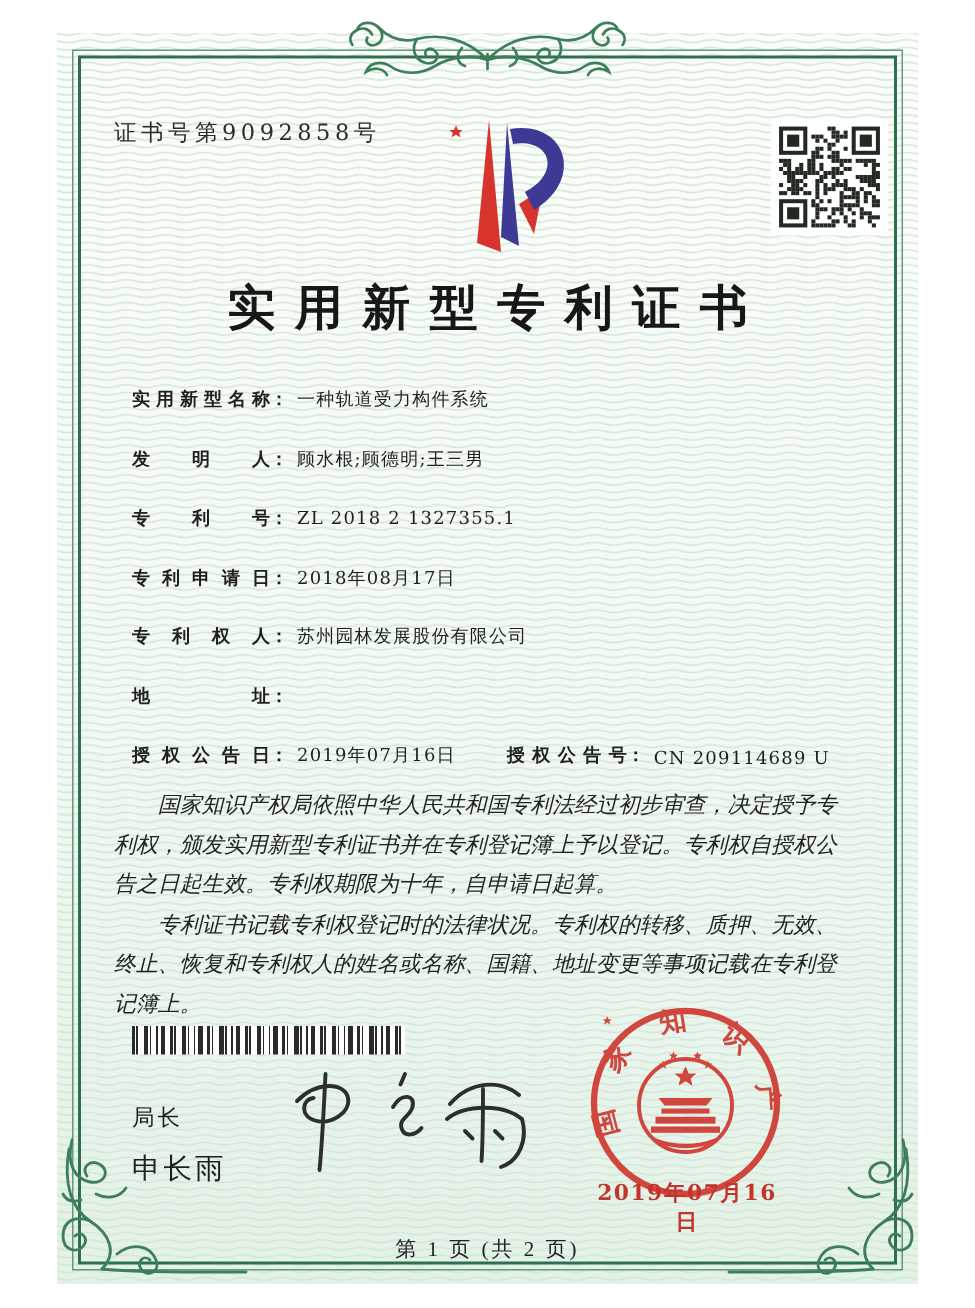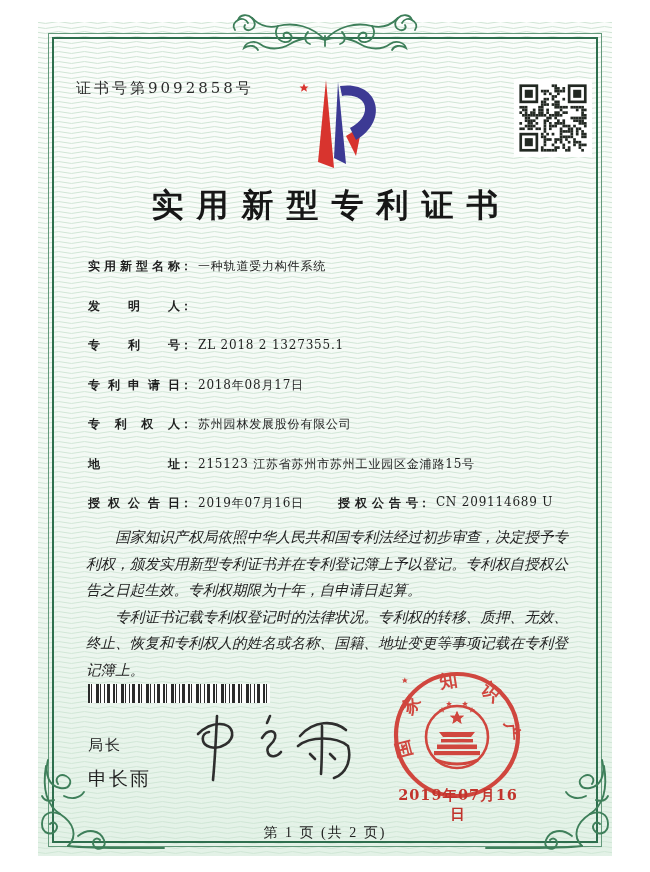--- a/index.html
+++ b/index.html
@@ -21,25 +21,25 @@
 
   
   .title{left:0;right:0;top:184px;text-align:center;font-size:32px;font-weight:700;letter-spacing:13px;padding-left:13px;color:#171717;}
 
   
   .fields{left:88px;top:258px;width:478px;display:flex;flex-direction:column;gap:22.5px;font-size:12px;}
   .row{display:flex;align-items:baseline;white-space:nowrap;}
   .flabel{display:inline-block;width:92px;text-align:justify;text-align-last:justify;font-weight:600;}
   .colon{font-weight:600;margin-right:6px;}
   .fvalue{letter-spacing:.8px;}
-  .pair2{margin-left:34px;display:flex;align-items:flex-start;}
+  .pair2{margin-left:34px;display:flex;align-items:flex-end;}
   .pair2 .flabel{width:80px;}
 
   
-  .body-text{left:86px;top:524px;width:482px;font-size:14.6px;line-height:1.82;font-style:italic;color:#222;}
+  .body-text{left:76px;top:524px;width:482px;font-size:14.6px;line-height:1.82;font-style:italic;color:#222;}
   .body-text p{margin:0;text-indent:2em;text-align:justify;}
 
   
   .barcode{left:88px;top:684px;width:182px;height:19px;
     background:repeating-linear-gradient(90deg,
       #2a2a2a 0 2px,#fdfdfd 2px 3px,
       #2a2a2a 3px 4px,#fdfdfd 4px 8px,
       #2a2a2a 8px 11px,#fdfdfd 11px 12px,
       #2a2a2a 12px 13px,#fdfdfd 13px 16px,
       #2a2a2a 16px 17px,#fdfdfd 17px 19px,
@@ -377,40 +377,40 @@
 
   <div class="abs fields">
     <div class="row">
       <span class="flabel">实用新型名称</span>
         <span class="colon">：</span>
       <span class="fvalue">一种轨道受力构件系统</span>
     </div>
     <div class="row">
       <span class="flabel">发明人</span>
         <span class="colon">：</span>
+      <span class="fvalue">顾水根;顾德明;王三男</span>
     </div>
     <div class="row">
       <span class="flabel">专利号</span>
         <span class="colon">：</span>
       <span class="fvalue">ZL 2018 2 1327355.1</span>
     </div>
     <div class="row">
       <span class="flabel">专利申请日</span>
         <span class="colon">：</span>
       <span class="fvalue">2018年08月17日</span>
     </div>
     <div class="row">
       <span class="flabel">专利权人</span>
         <span class="colon">：</span>
       <span class="fvalue">苏州园林发展股份有限公司</span>
     </div>
     <div class="row">
       <span class="flabel">地址</span>
         <span class="colon">：</span>
-      <span class="fvalue">215123 江苏省苏州市苏州工业园区金浦路15号</span>
     </div>
     <div class="row">
       <span class="flabel">授权公告日</span>
         <span class="colon">：</span>
       <span class="fvalue">2019年07月16日</span>
       <span class="pair2">
         <span class="flabel">授权公告号</span>
           <span class="colon">：</span>
         <span class="fvalue">CN 209114689 U</span>
       </span>

